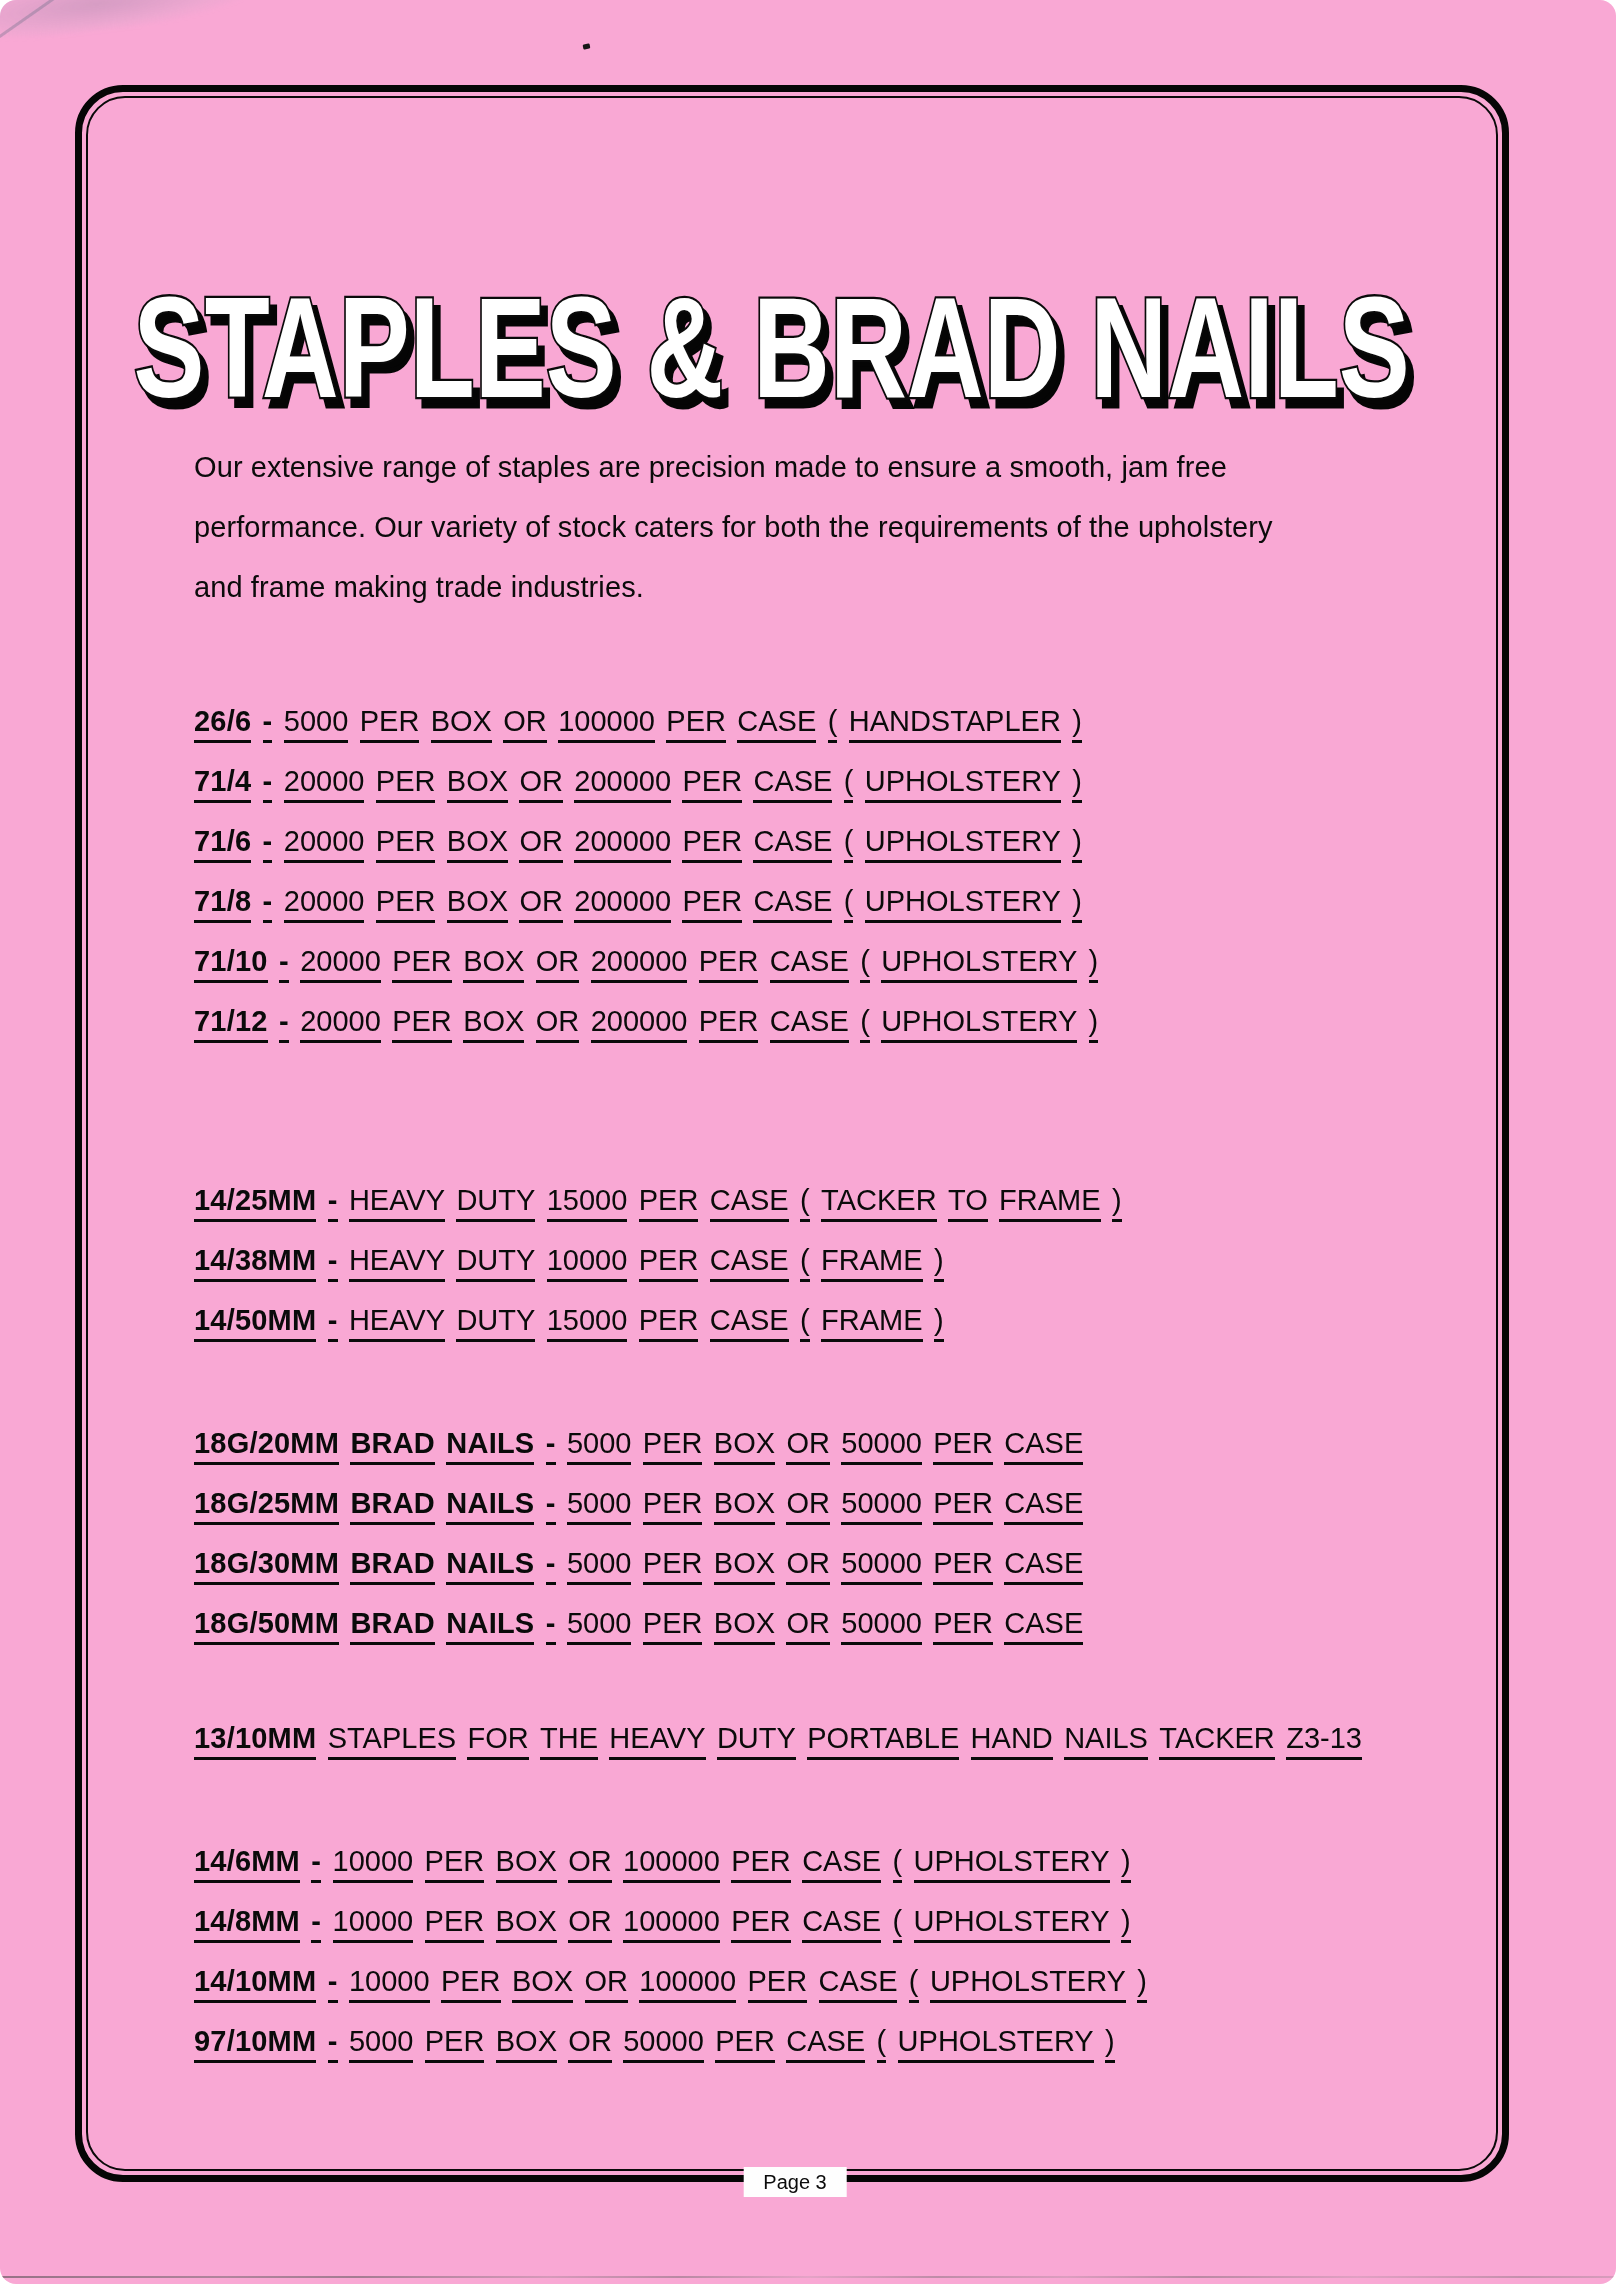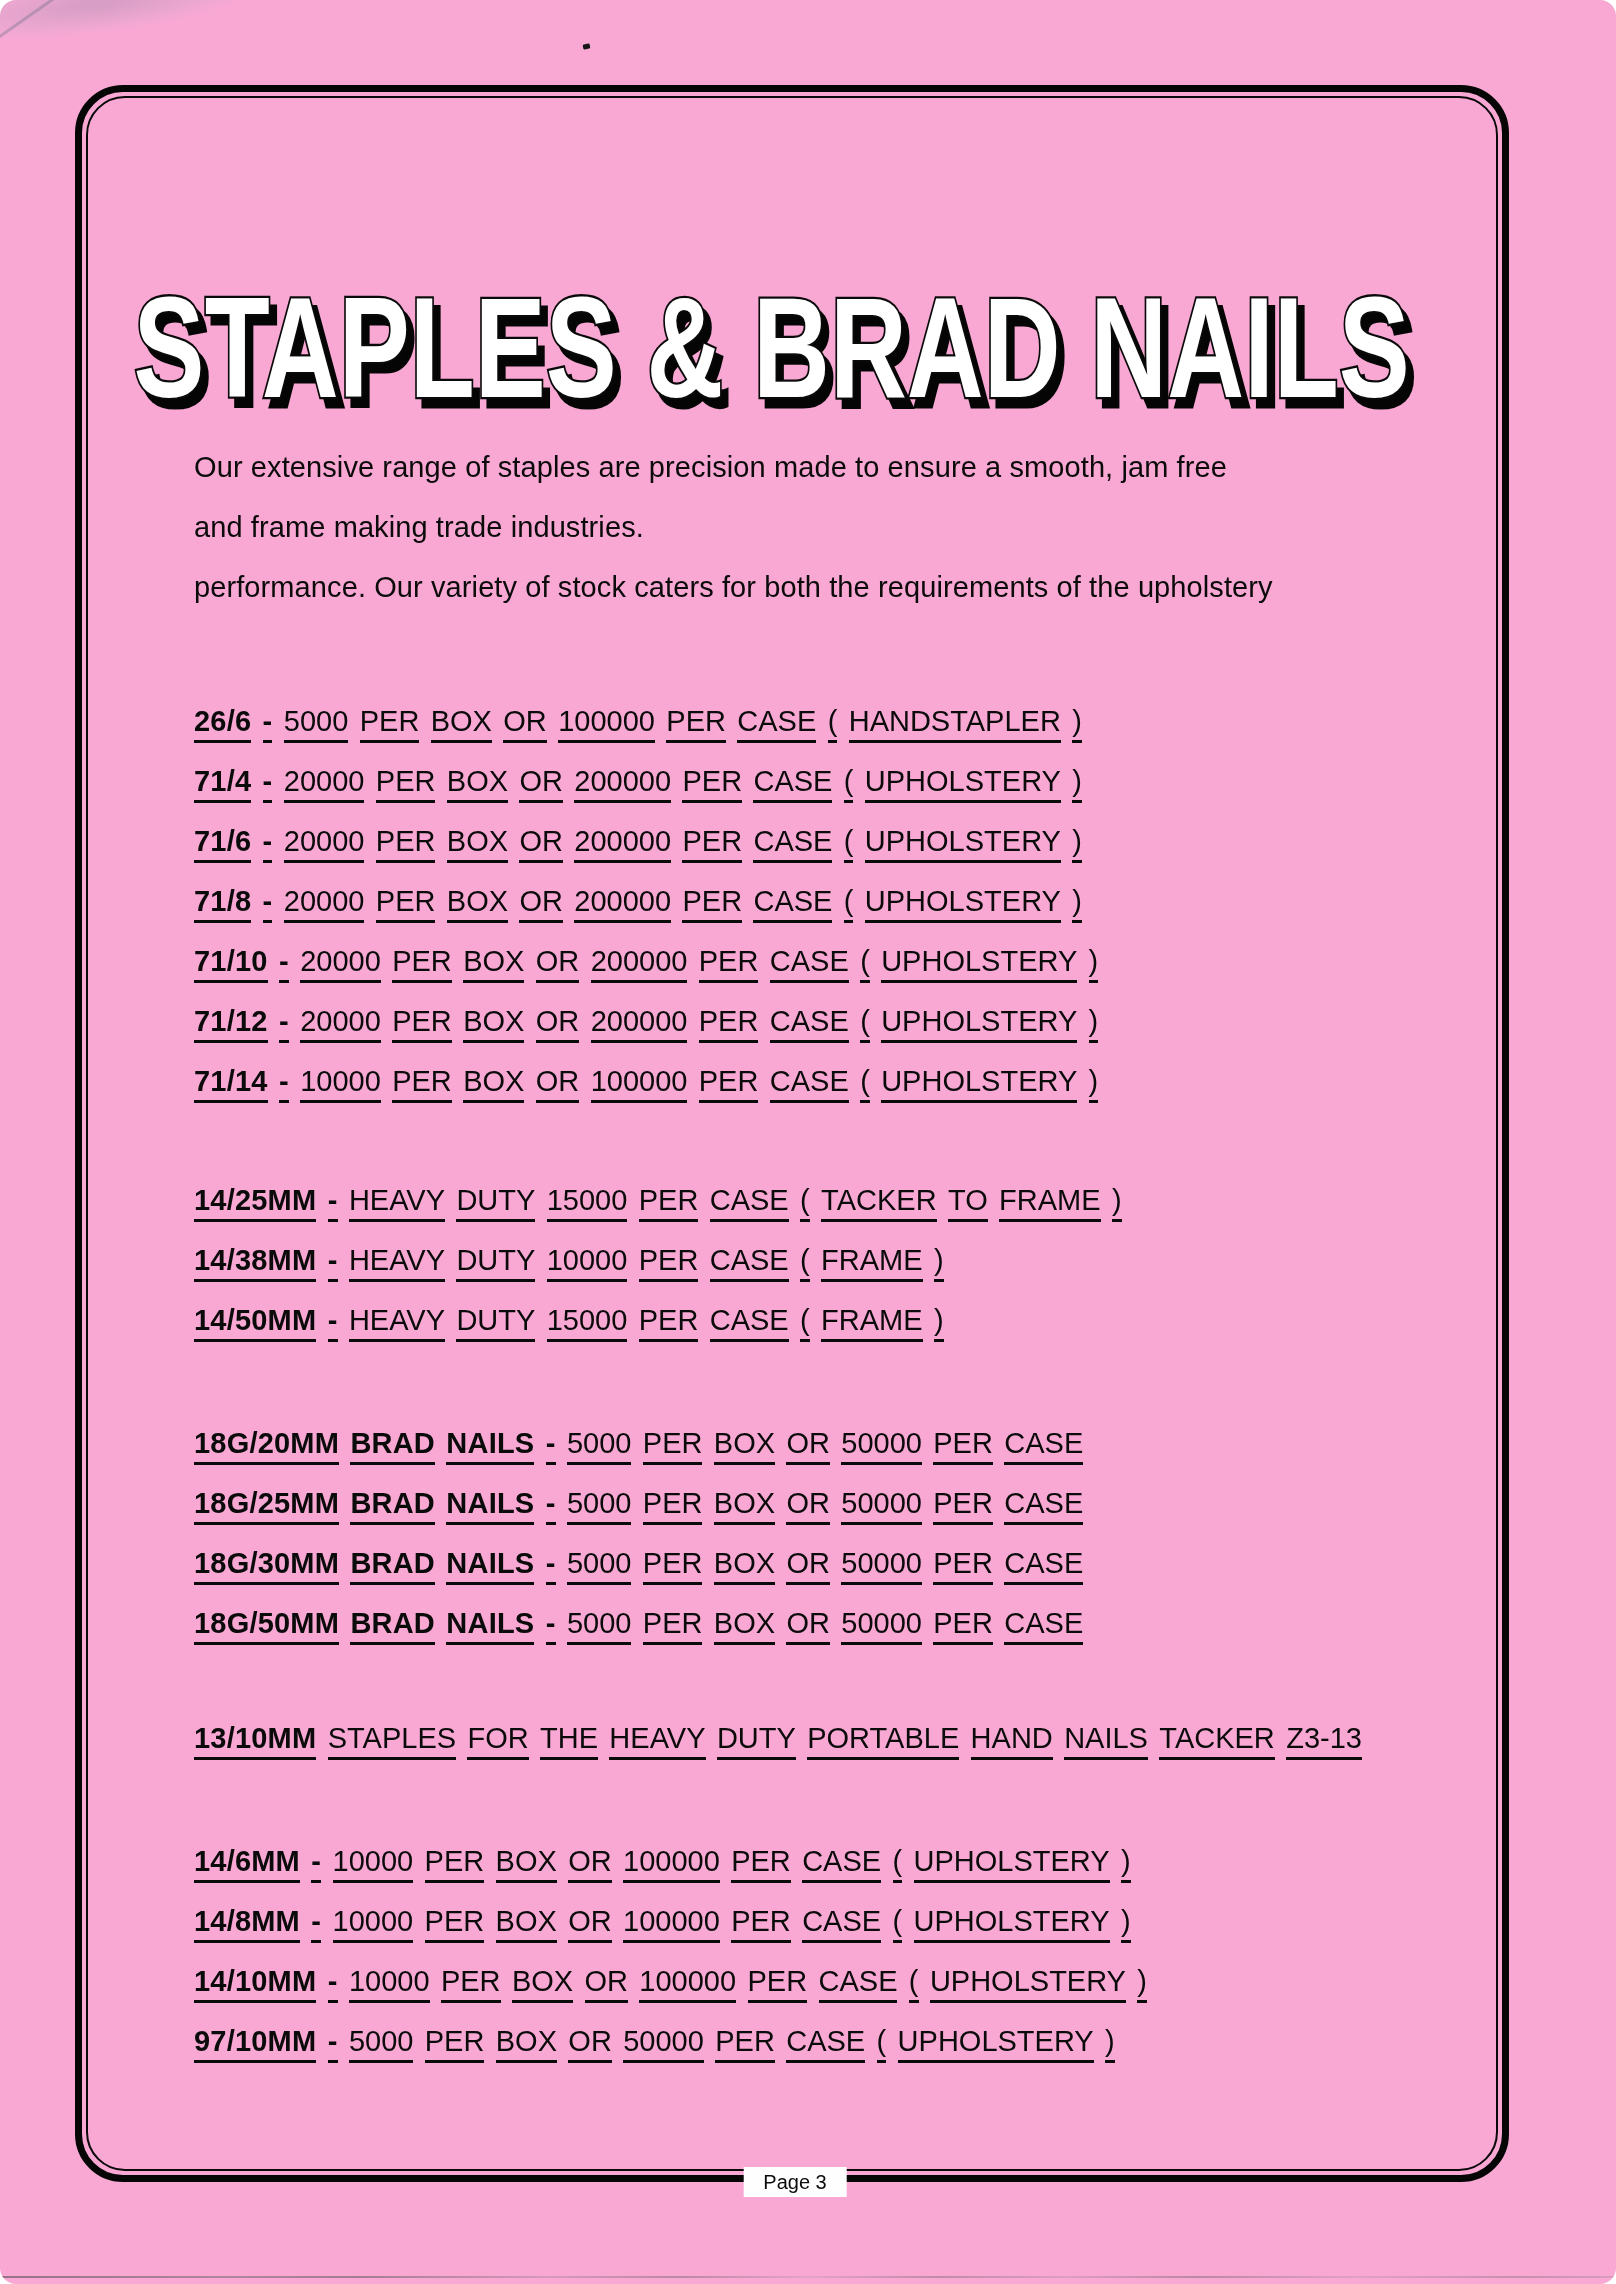--- a/index.html
+++ b/index.html
@@ -120,33 +120,32 @@
 
   <div class="title-wrap">
     <svg width="1312" height="140" viewBox="0 0 2010 215">
       <text class="title-text t-shadow" x="10" y="184" font-size="220" textLength="1960" lengthAdjust="spacingAndGlyphs">STAPLES &amp; BRAD NAILS</text>
       <text class="title-text t-front" x="0" y="170" font-size="220" textLength="1960" lengthAdjust="spacingAndGlyphs">STAPLES &amp; BRAD NAILS</text>
     </svg>
   </div>
 
   <div class="intro" id="intro">
       <div class="intro-line">Our extensive range of staples are precision made to ensure a smooth, jam free</div>
+      <div class="intro-line">performance. Our variety of stock caters for both the requirements of the upholstery</div>
       <div class="intro-line">and frame making trade industries.</div>
-      <div class="intro-line">performance. Our variety of stock caters for both the requirements of the upholstery</div>
     </div>
 
   <div id="sections">
       <div class="section">
         <div class="row"><span class="w b">26/6</span> <span class="w b">-</span> <span class="w">5000</span> <span class="w">PER</span> <span class="w">BOX</span> <span class="w">OR</span> <span class="w">100000</span> <span class="w">PER</span> <span class="w">CASE</span> <span class="w">(</span> <span class="w">HANDSTAPLER</span> <span class="w">)</span></div>
         <div class="row"><span class="w b">71/4</span> <span class="w b">-</span> <span class="w">20000</span> <span class="w">PER</span> <span class="w">BOX</span> <span class="w">OR</span> <span class="w">200000</span> <span class="w">PER</span> <span class="w">CASE</span> <span class="w">(</span> <span class="w">UPHOLSTERY</span> <span class="w">)</span></div>
         <div class="row"><span class="w b">71/6</span> <span class="w b">-</span> <span class="w">20000</span> <span class="w">PER</span> <span class="w">BOX</span> <span class="w">OR</span> <span class="w">200000</span> <span class="w">PER</span> <span class="w">CASE</span> <span class="w">(</span> <span class="w">UPHOLSTERY</span> <span class="w">)</span></div>
         <div class="row"><span class="w b">71/8</span> <span class="w b">-</span> <span class="w">20000</span> <span class="w">PER</span> <span class="w">BOX</span> <span class="w">OR</span> <span class="w">200000</span> <span class="w">PER</span> <span class="w">CASE</span> <span class="w">(</span> <span class="w">UPHOLSTERY</span> <span class="w">)</span></div>
         <div class="row"><span class="w b">71/10</span> <span class="w b">-</span> <span class="w">20000</span> <span class="w">PER</span> <span class="w">BOX</span> <span class="w">OR</span> <span class="w">200000</span> <span class="w">PER</span> <span class="w">CASE</span> <span class="w">(</span> <span class="w">UPHOLSTERY</span> <span class="w">)</span></div>
         <div class="row"><span class="w b">71/12</span> <span class="w b">-</span> <span class="w">20000</span> <span class="w">PER</span> <span class="w">BOX</span> <span class="w">OR</span> <span class="w">200000</span> <span class="w">PER</span> <span class="w">CASE</span> <span class="w">(</span> <span class="w">UPHOLSTERY</span> <span class="w">)</span></div>
-        <div class="row"><span class="w b">71/14</span> <span class="w b">-</span> <span class="w">10000</span> <span class="w">PER</span> <span class="w">BOX</span> <span class="w">OR</span> <span class="w">100000</span> <span class="w">PER</span> <span class="w">CASE</span> <span class="w">(</span> <span class="w">UPHOLSTERY</span> <span class="w">)</span></div>
       </div>
       <div class="section">
         <div class="row"><span class="w b">14/25MM</span> <span class="w b">-</span> <span class="w">HEAVY</span> <span class="w">DUTY</span> <span class="w">15000</span> <span class="w">PER</span> <span class="w">CASE</span> <span class="w">(</span> <span class="w">TACKER</span> <span class="w">TO</span> <span class="w">FRAME</span> <span class="w">)</span></div>
         <div class="row"><span class="w b">14/38MM</span> <span class="w b">-</span> <span class="w">HEAVY</span> <span class="w">DUTY</span> <span class="w">10000</span> <span class="w">PER</span> <span class="w">CASE</span> <span class="w">(</span> <span class="w">FRAME</span> <span class="w">)</span></div>
         <div class="row"><span class="w b">14/50MM</span> <span class="w b">-</span> <span class="w">HEAVY</span> <span class="w">DUTY</span> <span class="w">15000</span> <span class="w">PER</span> <span class="w">CASE</span> <span class="w">(</span> <span class="w">FRAME</span> <span class="w">)</span></div>
       </div>
       <div class="section">
         <div class="row"><span class="w b">18G/20MM</span> <span class="w b">BRAD</span> <span class="w b">NAILS</span> <span class="w b">-</span> <span class="w">5000</span> <span class="w">PER</span> <span class="w">BOX</span> <span class="w">OR</span> <span class="w">50000</span> <span class="w">PER</span> <span class="w">CASE</span></div>
         <div class="row"><span class="w b">18G/25MM</span> <span class="w b">BRAD</span> <span class="w b">NAILS</span> <span class="w b">-</span> <span class="w">5000</span> <span class="w">PER</span> <span class="w">BOX</span> <span class="w">OR</span> <span class="w">50000</span> <span class="w">PER</span> <span class="w">CASE</span></div>
         <div class="row"><span class="w b">18G/30MM</span> <span class="w b">BRAD</span> <span class="w b">NAILS</span> <span class="w b">-</span> <span class="w">5000</span> <span class="w">PER</span> <span class="w">BOX</span> <span class="w">OR</span> <span class="w">50000</span> <span class="w">PER</span> <span class="w">CASE</span></div>

